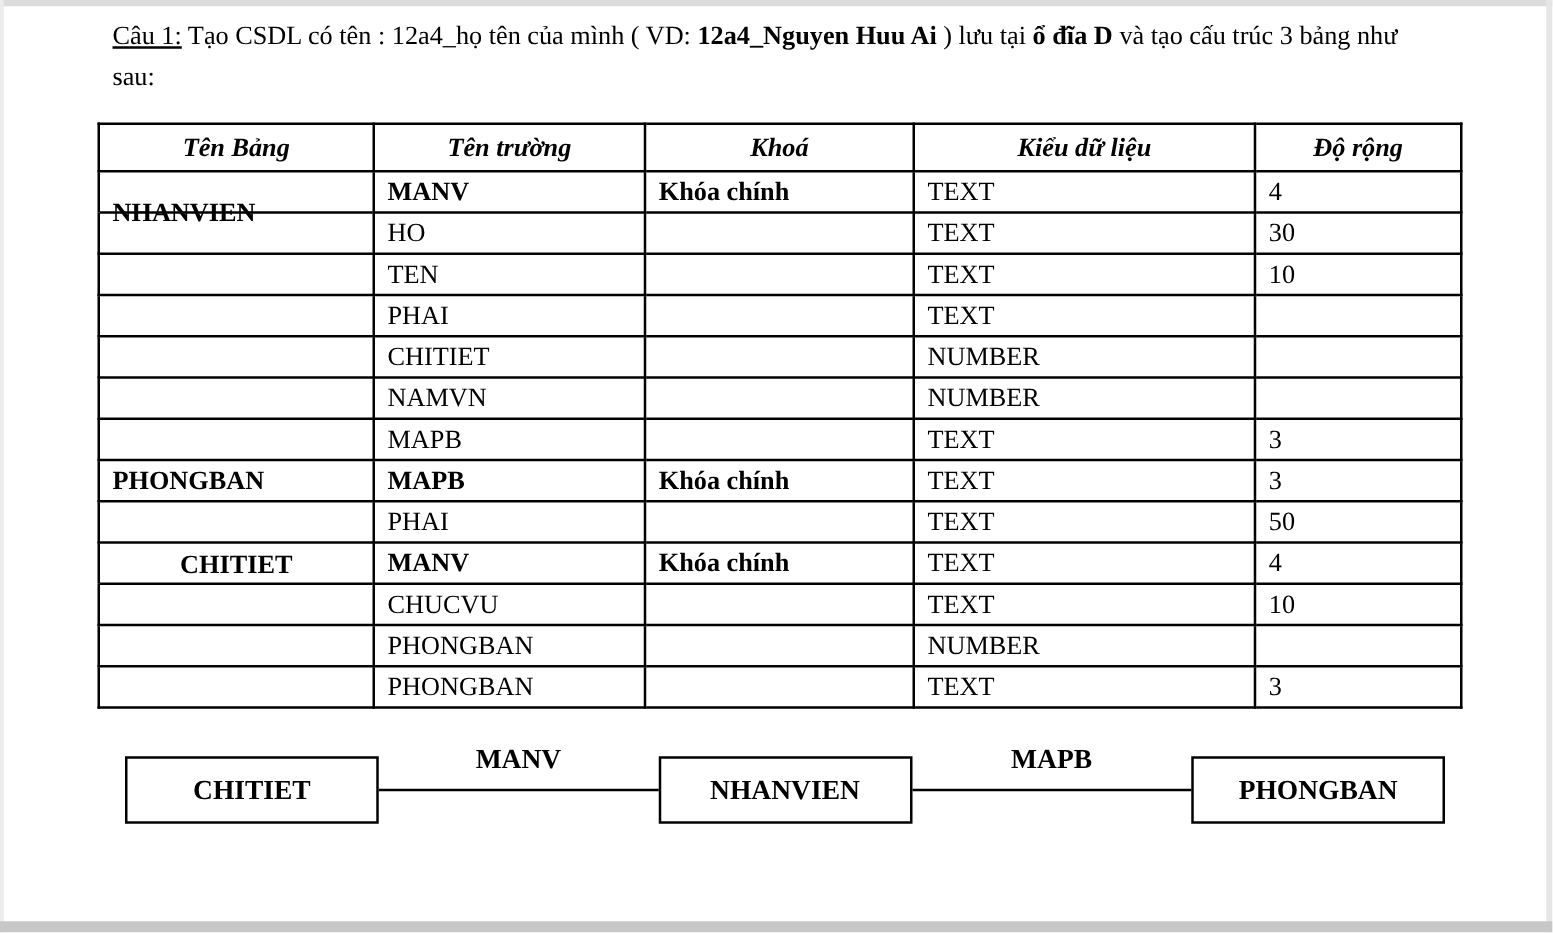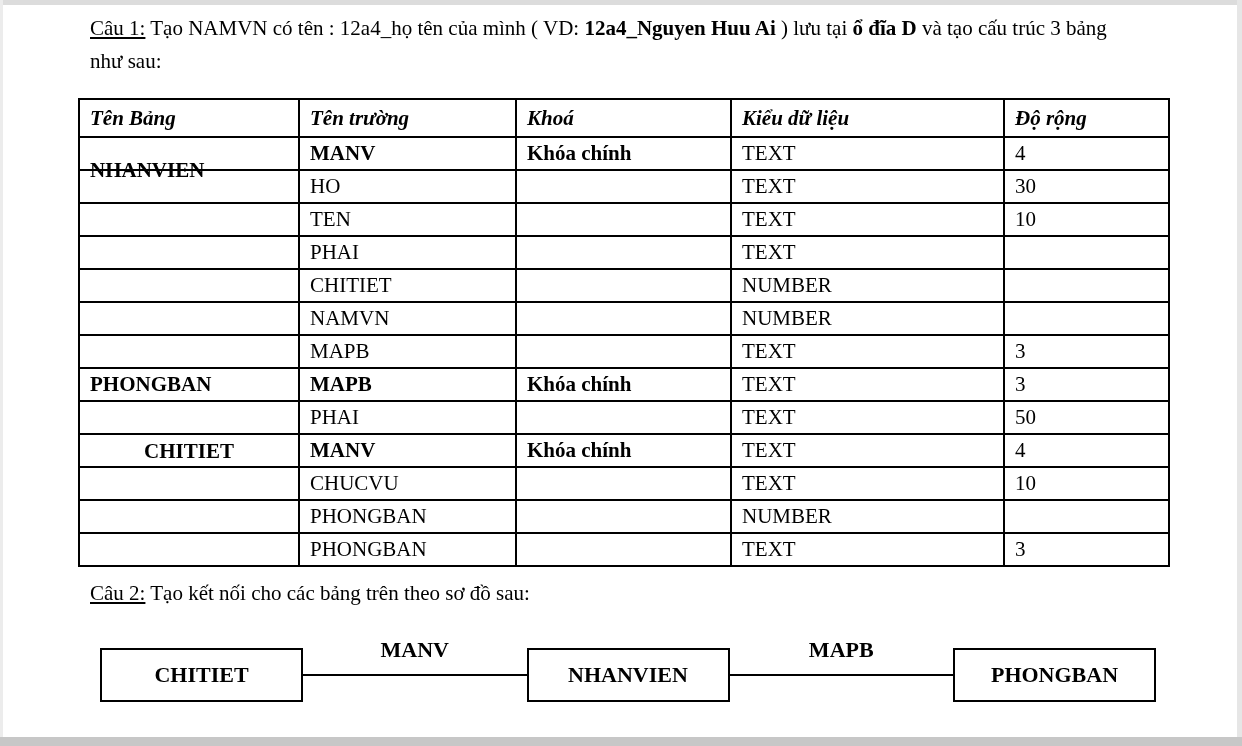--- a/index.html
+++ b/index.html
@@ -40,20 +40,21 @@
     border: 2px solid #000;
     height: 33px;
     padding: 0 10px;
     vertical-align: middle;
     text-align: left;
   }
   table.schema th {
     height: 38px;
     font-weight: bold;
     font-style: italic;
+    text-align: center;
   }
   td.tname { text-align: center; font-weight: bold; position: relative; }
   td.split::after {
     content: "";
     position: absolute;
     left: 0; right: 0;
     top: calc(50% - 1px);
     border-top: 2px solid #000;
   }
   td.split-upper > span {
@@ -104,21 +105,21 @@
 <body>
 
 <div class="page">
   <div class="edge-top"></div>
   <div class="edge-left"></div>
   <div class="edge-right"></div>
   <div class="edge-bottom"></div>
 
   <div class="content">
 
-    <p class="para"><span class="q-label">Câu 1:</span><span> Tạo NAMVN có tên : 12a4_họ tên của mình ( VD: </span><span class="b">12a4_Nguyen Huu Ai</span><span> ) lưu tại </span><span class="b">ổ đĩa D</span><span> và tạo cấu trúc 3 bảng như sau:</span></p>
+    <p class="para"><span class="q-label">Câu 1:</span><span> Tạo CSDL có tên : 12a4_họ tên của mình ( VD: </span><span class="b">12a4_Nguyen Huu Ai</span><span> ) lưu tại </span><span class="b">ổ đĩa D</span><span> và tạo cấu trúc 3 bảng như sau:</span></p>
 
     <table class="schema">
       <colgroup>
           <col class="c1">
           <col class="c2">
           <col class="c3">
           <col class="c4">
           <col class="c5">
         </colgroup>
       <thead>
@@ -218,21 +219,20 @@
         <tr>
           <td class="tname"></td>
           <td>PHONGBAN</td>
           <td></td>
           <td>TEXT</td>
           <td>3</td>
         </tr>
       </tbody>
     </table>
 
-    <p class="para cau2"><span class="q-label">Câu 2:</span><span> Tạo kết nối cho các bảng trên theo sơ đồ sau:</span></p>
 
     <div class="diagram">
       <div class="dbox">
           <span>CHITIET</span>
         </div>
       <div class="connector">
         <span class="conn-label">MANV</span>
         <div class="conn-line"></div>
       </div>
       <div class="dbox">

